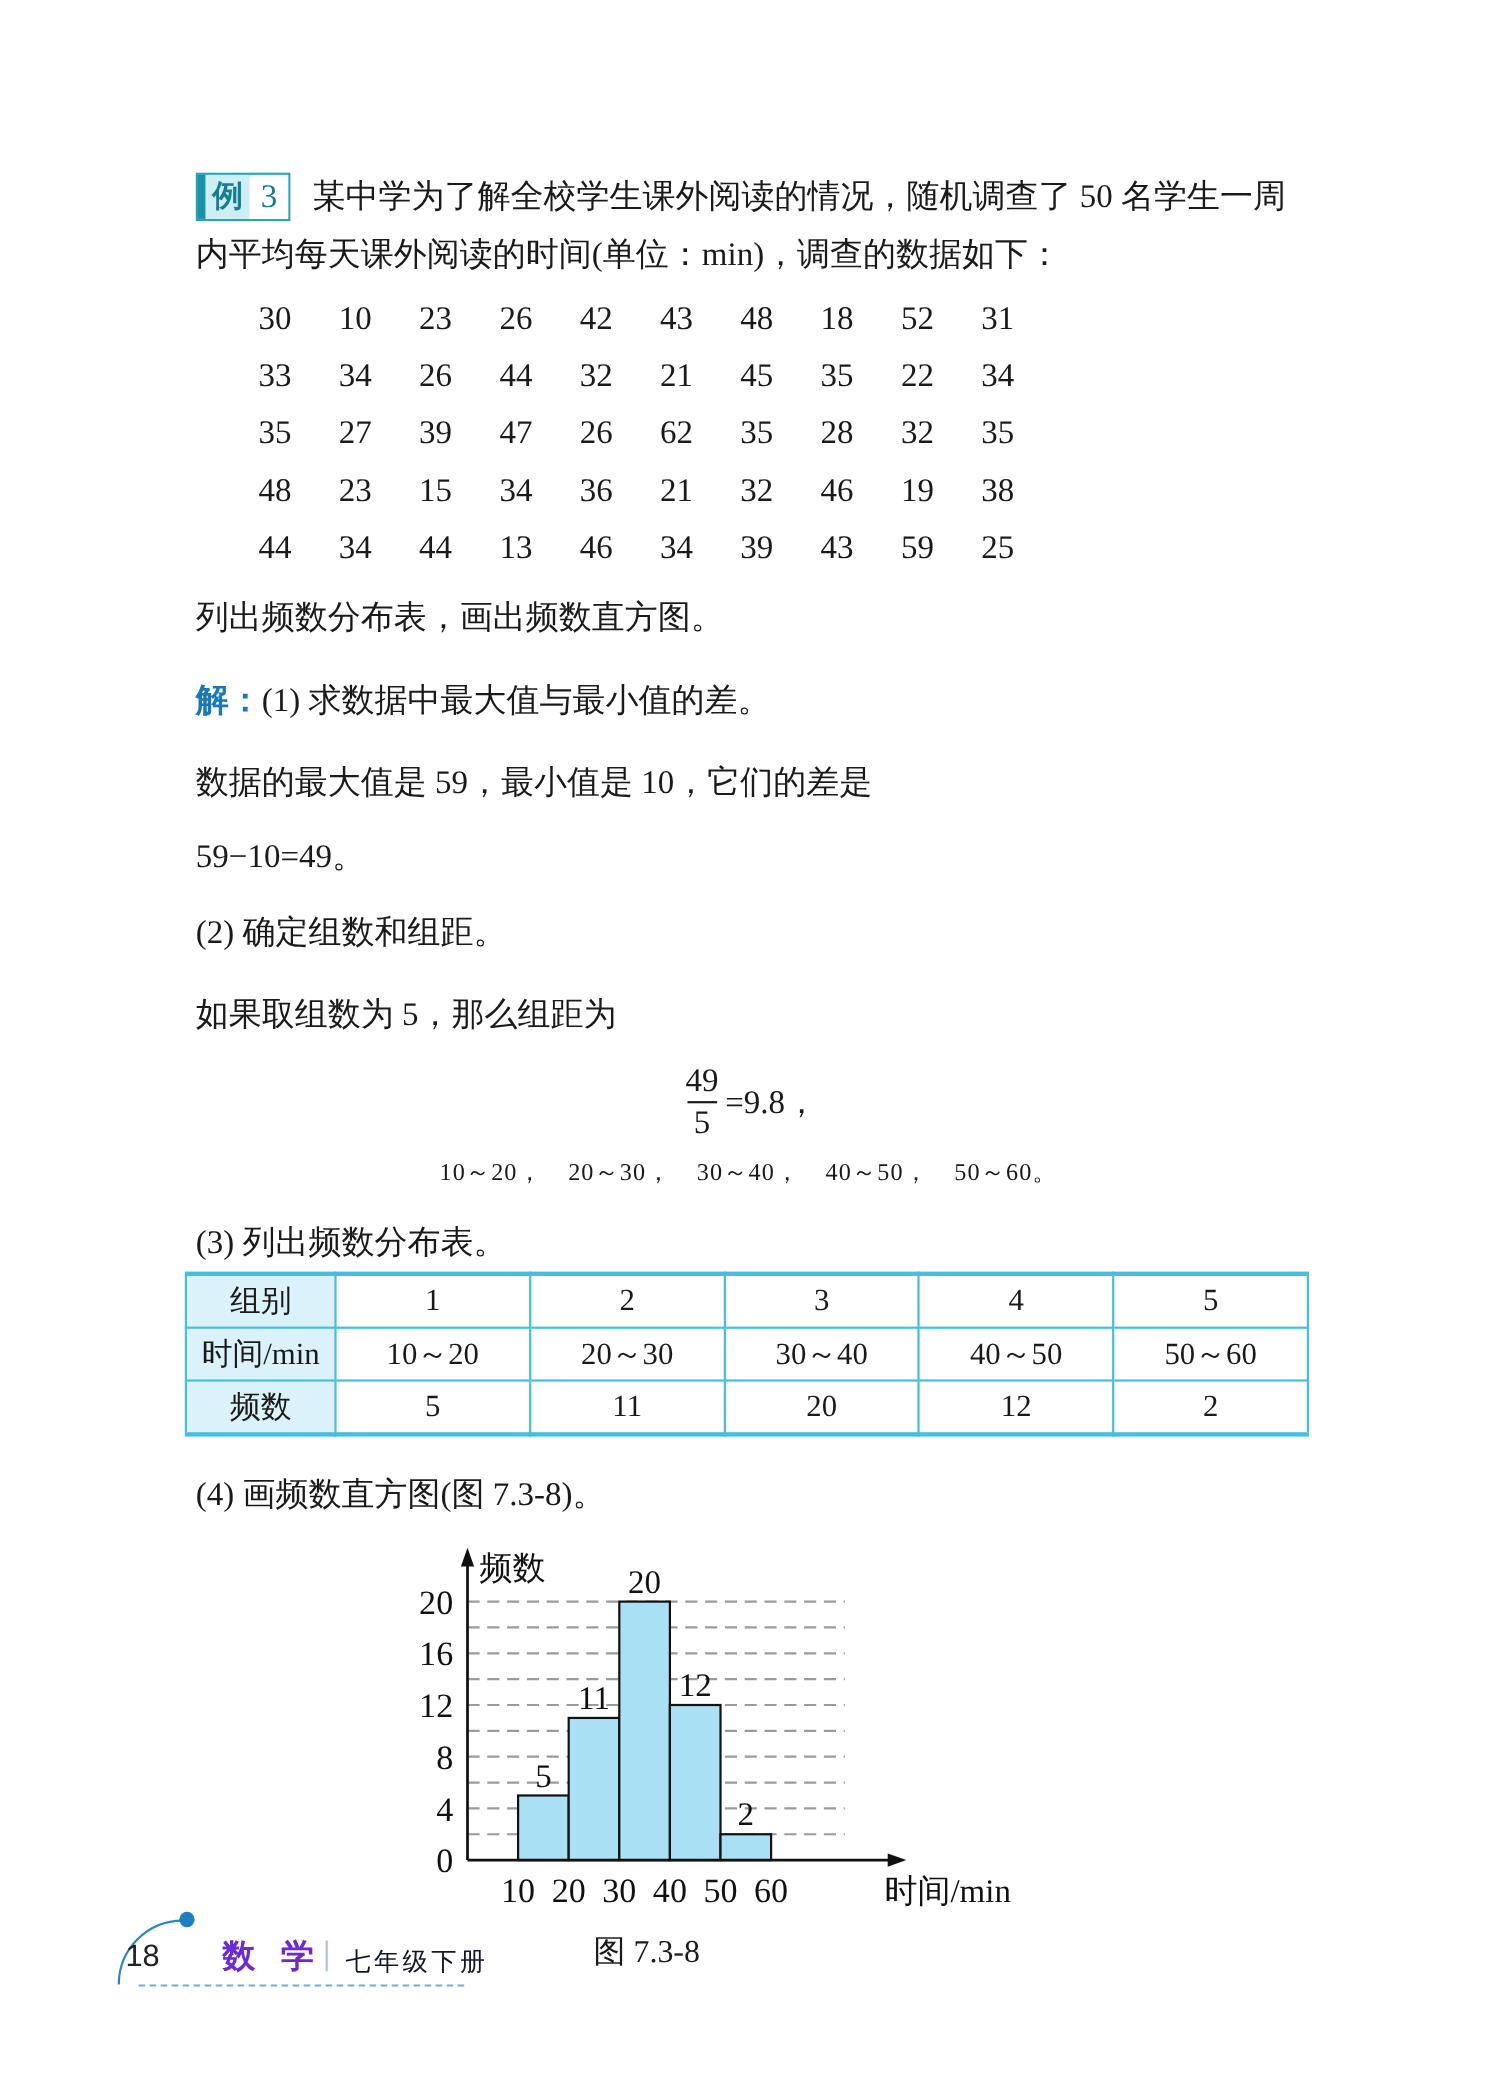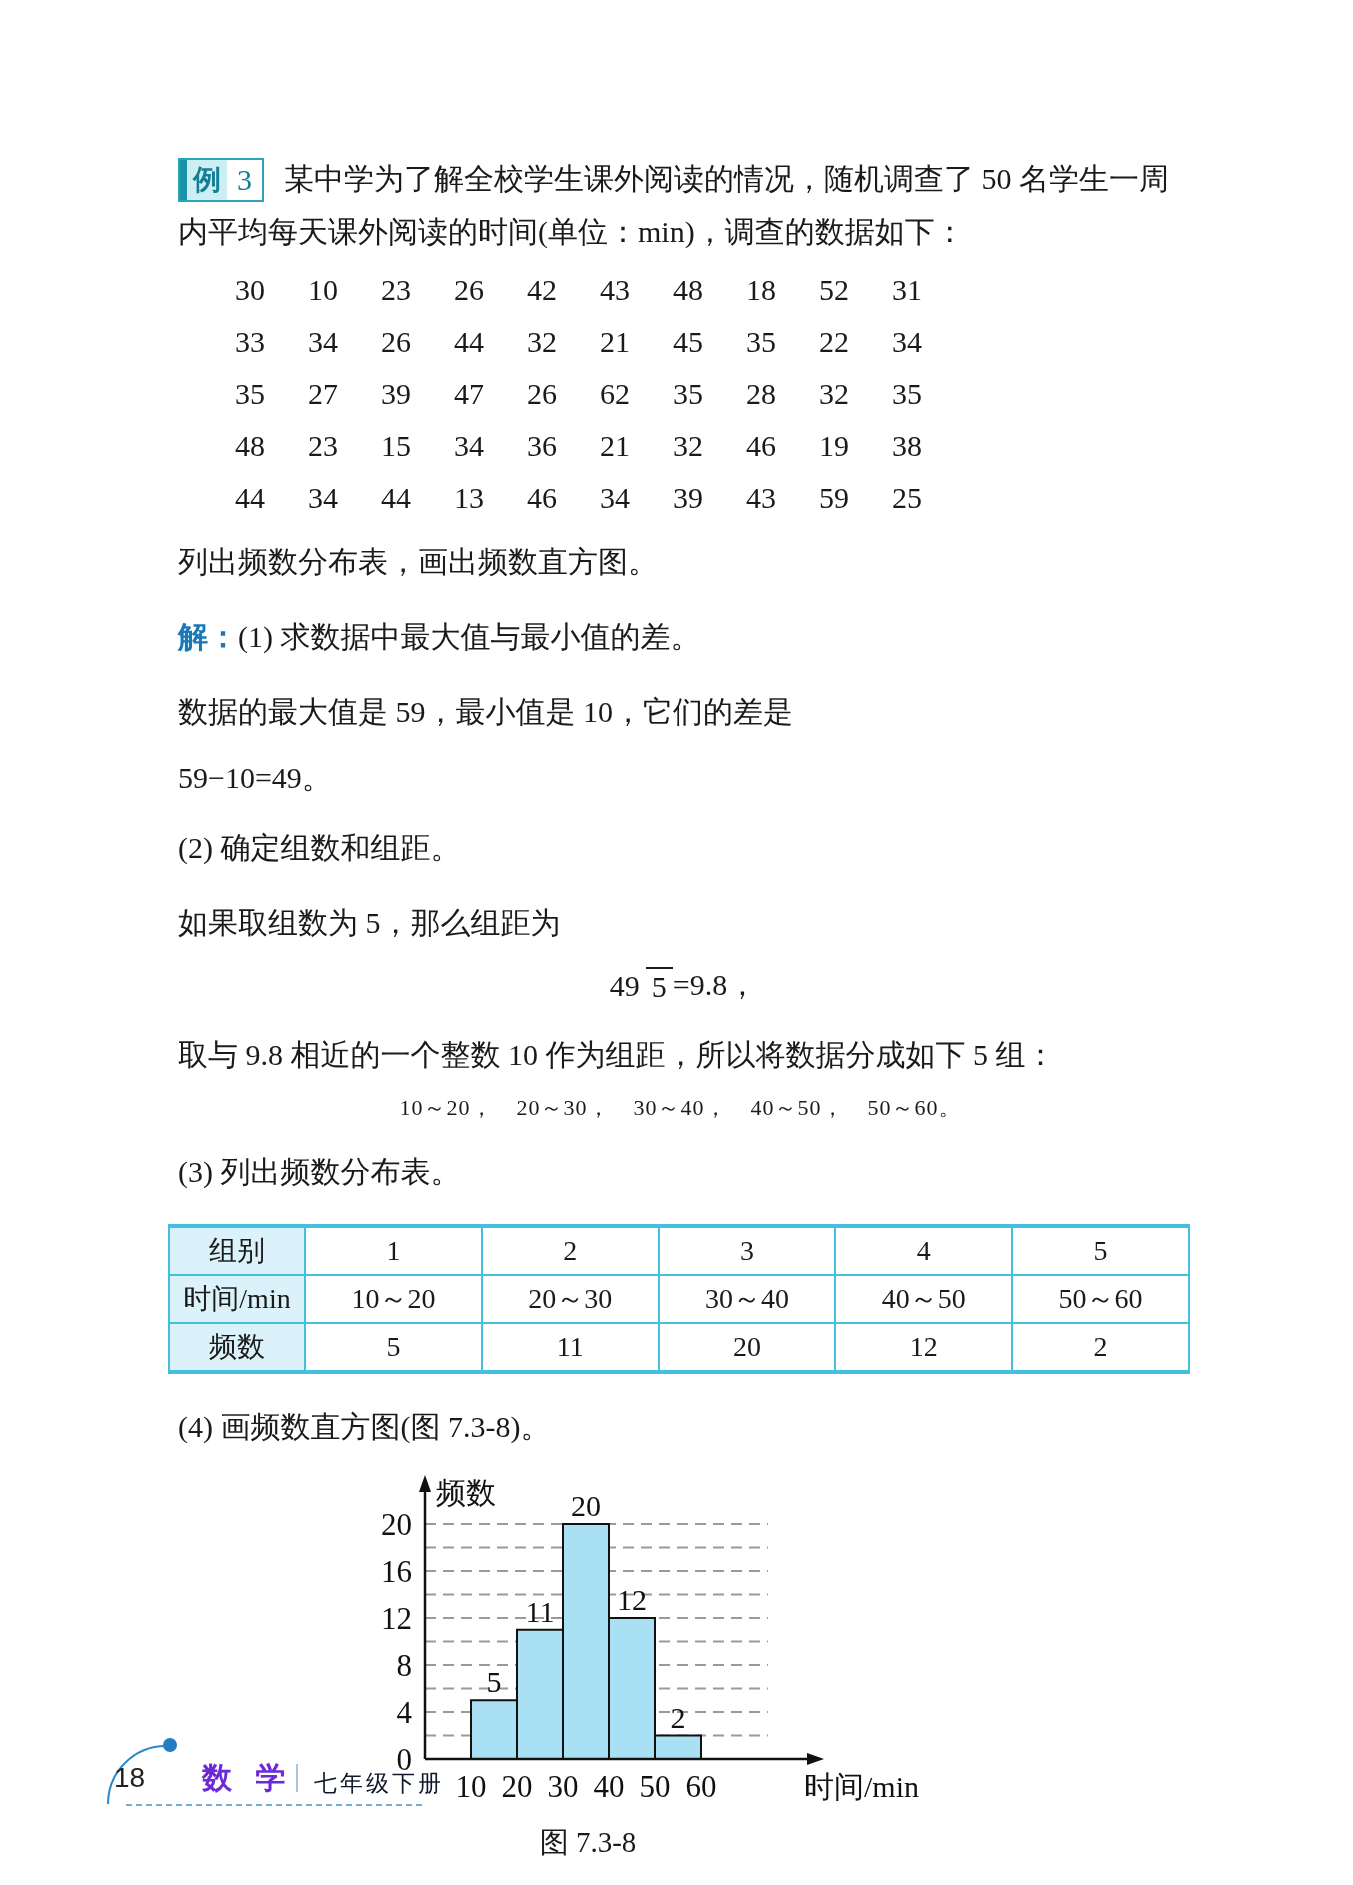--- a/index.html
+++ b/index.html
@@ -22,28 +22,28 @@
   .data-grid{ display:grid; grid-template-columns:repeat(10,68px); column-gap:5px; row-gap:21px;
               margin:16px 0 0 38px; font-size:30px; }
   .data-grid .cell{ text-align:center; line-height:31px; }
 
   .mt{ margin-top:22px; }
   .jie{ color:#1878b8; font-weight:bold; }
 
   .equation{ margin-top:20px; font-size:30px; }
 
   .fraction-line{ display:flex; justify-content:center; align-items:center; margin-top:16px; font-size:30px; }
-  .frac{ display:inline-flex; align-items:center; line-height:36px; }
+  .frac{ display:inline-flex; flex-direction:column; align-items:center; line-height:36px; }
   .frac .num{ padding:0 6px; }
   .frac .den{ border-top:2px solid #1a1a1a; padding:0 6px; }
 
   .groups-line{ text-align:center; margin-top:12px; font-size:22px; letter-spacing:1px;}
 
   
-  table.freq{ border-collapse:collapse; width:1022px; margin:26px 0 0 -10px;
+  table.freq{ border-collapse:collapse; width:1022px; margin:0 0 0 -10px;
               border-top:4px solid #45c0dc; border-bottom:4px solid #45c0dc; }
   table.freq th, table.freq td{ border:2px solid #45c0dc; height:44px; text-align:center;
               font-size:28px; font-weight:normal; font-family:"Liberation Serif","DejaVu Serif",serif;}
   table.freq th{ background:#dcf2fa; width:132px; }
 
   
   .chart-wrap{ margin:14px 0 0 150px; width:620px; }
   .chart-wrap svg{ display:block; font-family:"Liberation Serif","DejaVu Serif",serif; }
   .caption{ width:520px; text-align:center; font-size:29px; margin-top:4px; }
 
@@ -141,21 +141,20 @@
     <p class="mt">如果取组数为 5，那么组距为</p>
 
     <div class="fraction-line">
       <span class="frac">
         <span class="num">49</span>
         <span class="den">5</span>
       </span>
       <span>=9.8，</span>
     </div>
 
-    <p class="mt">取与 9.8 相近的一个整数 10 作为组距，所以将数据分成如下 5 组：</p>
 
     <div class="groups-line">10～20，　20～30，　30～40，　40～50，　50～60。</div>
 
     <p class="mt">(3) 列出频数分布表。</p>
 
     <table class="freq">
       <tbody id="freq-tbody">
           <tr>
             <th>组别</th>
             <td>1</td>

